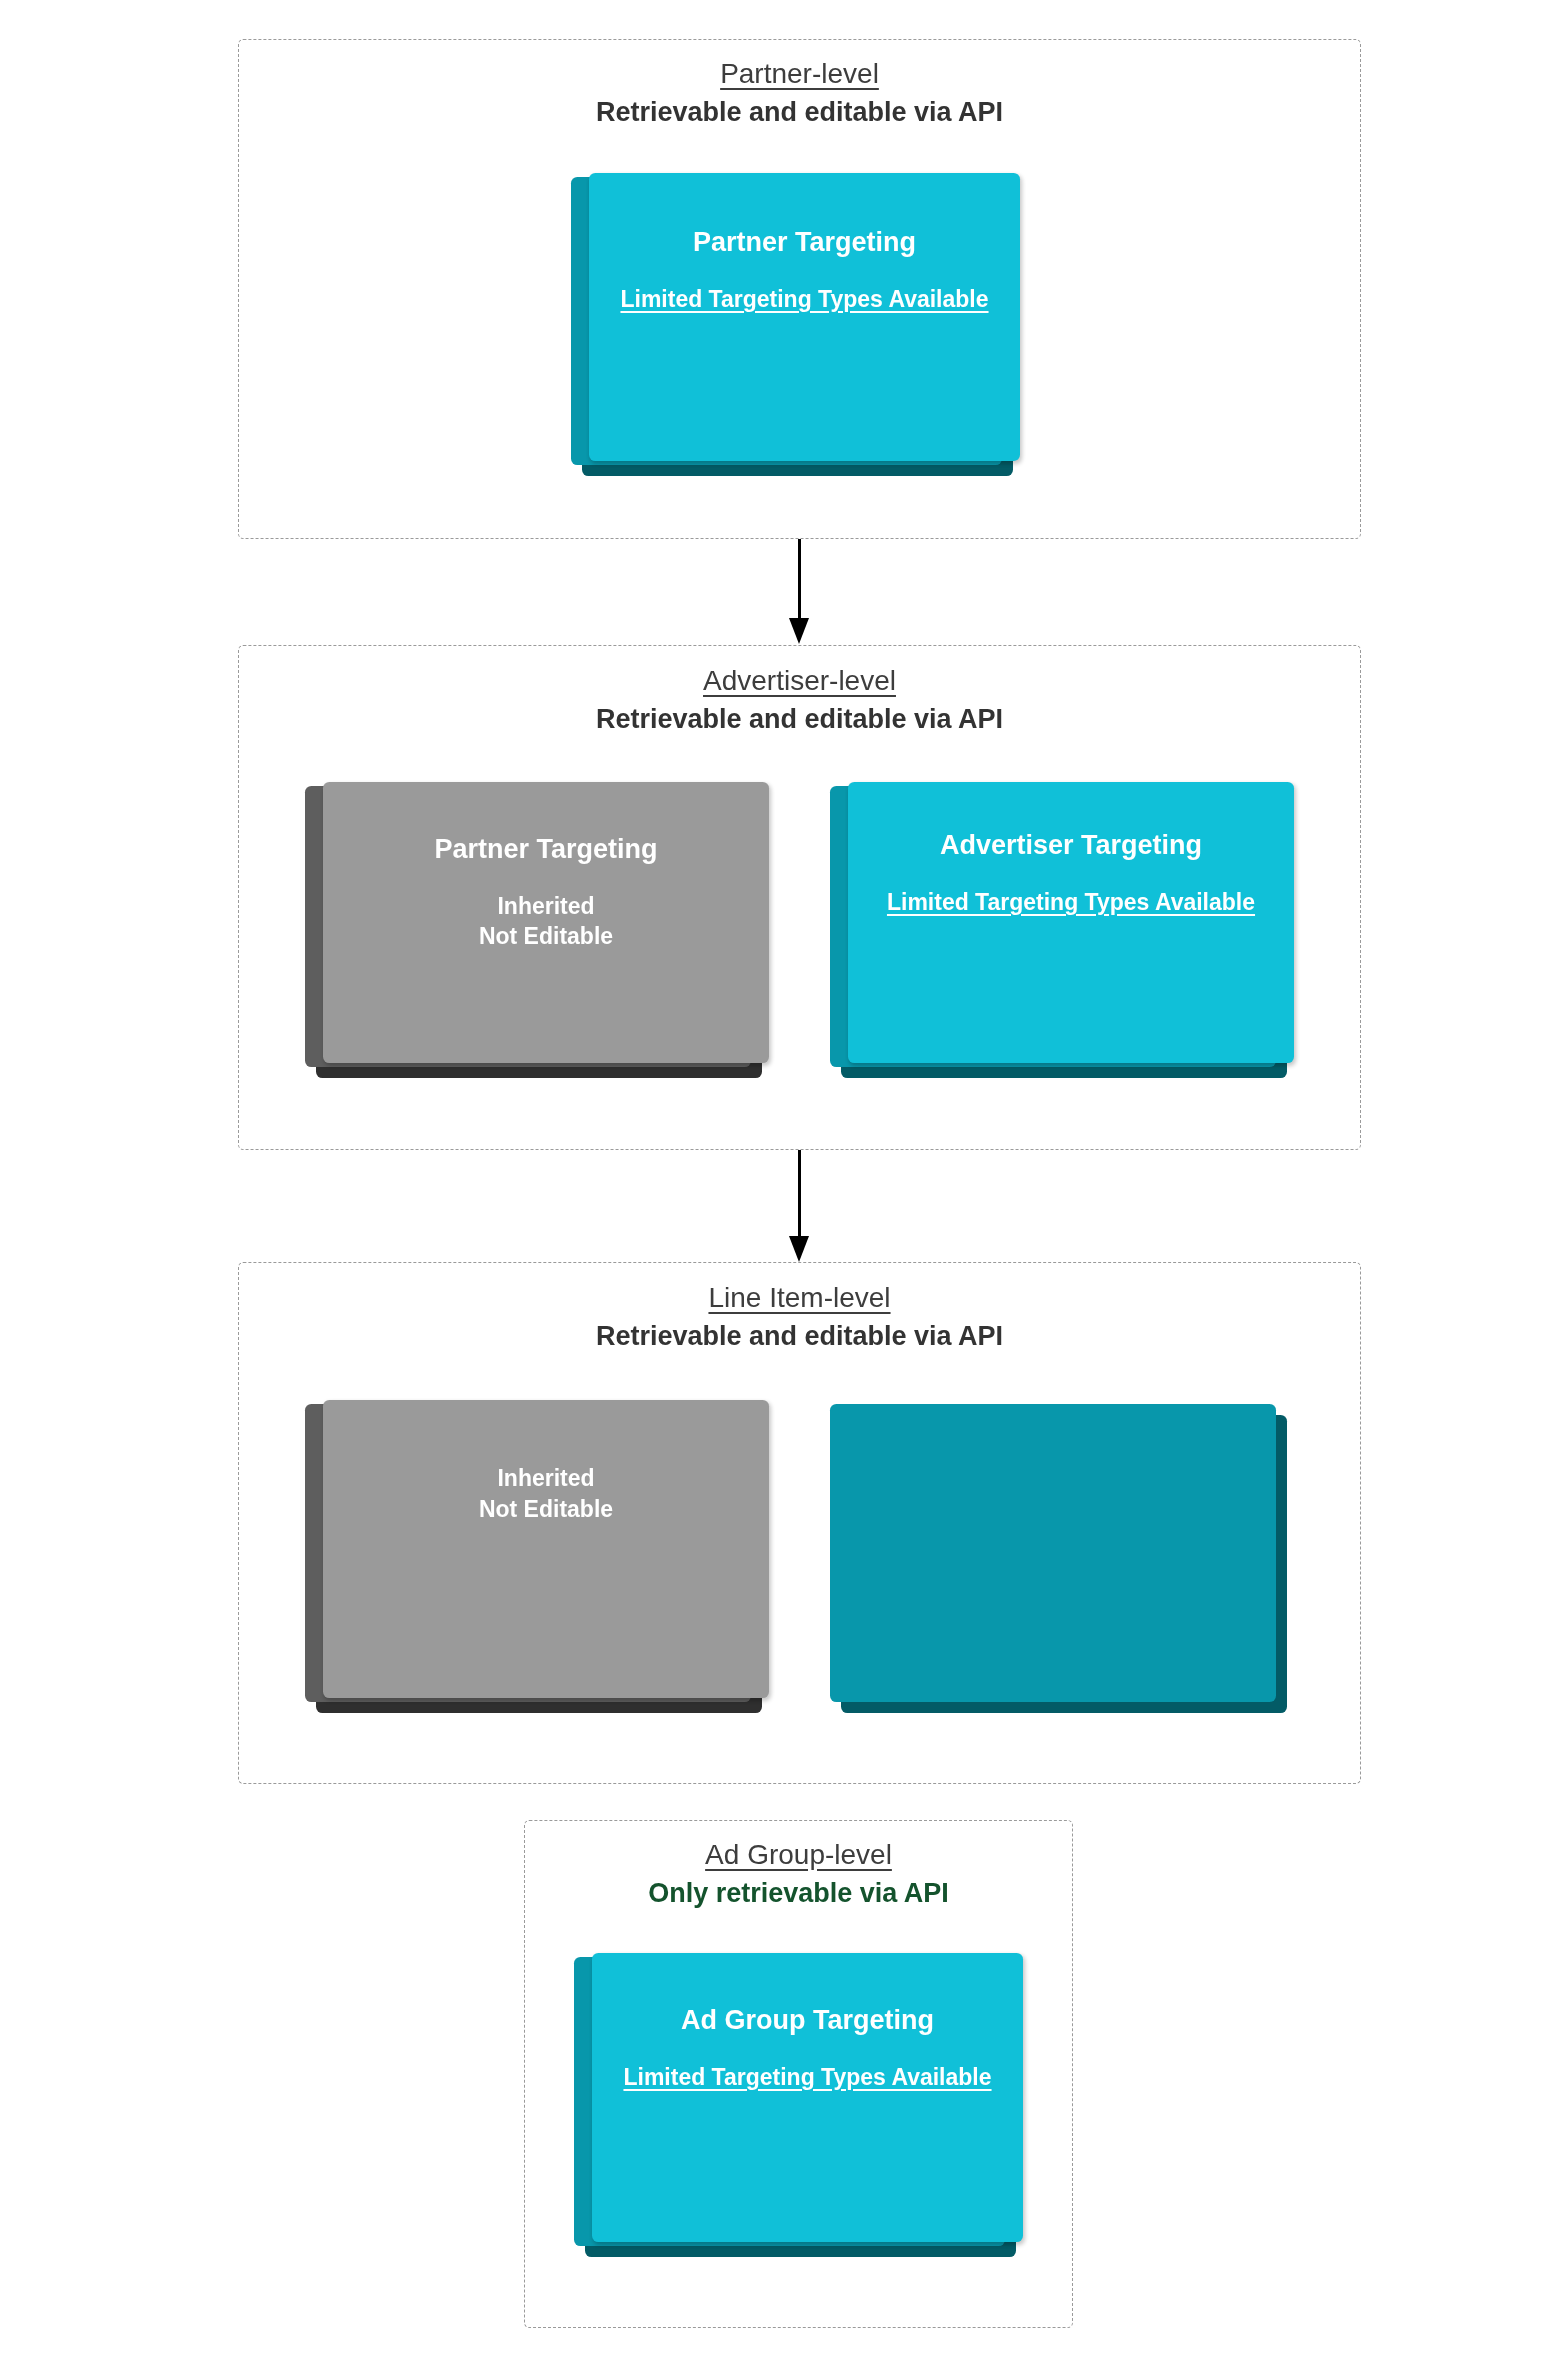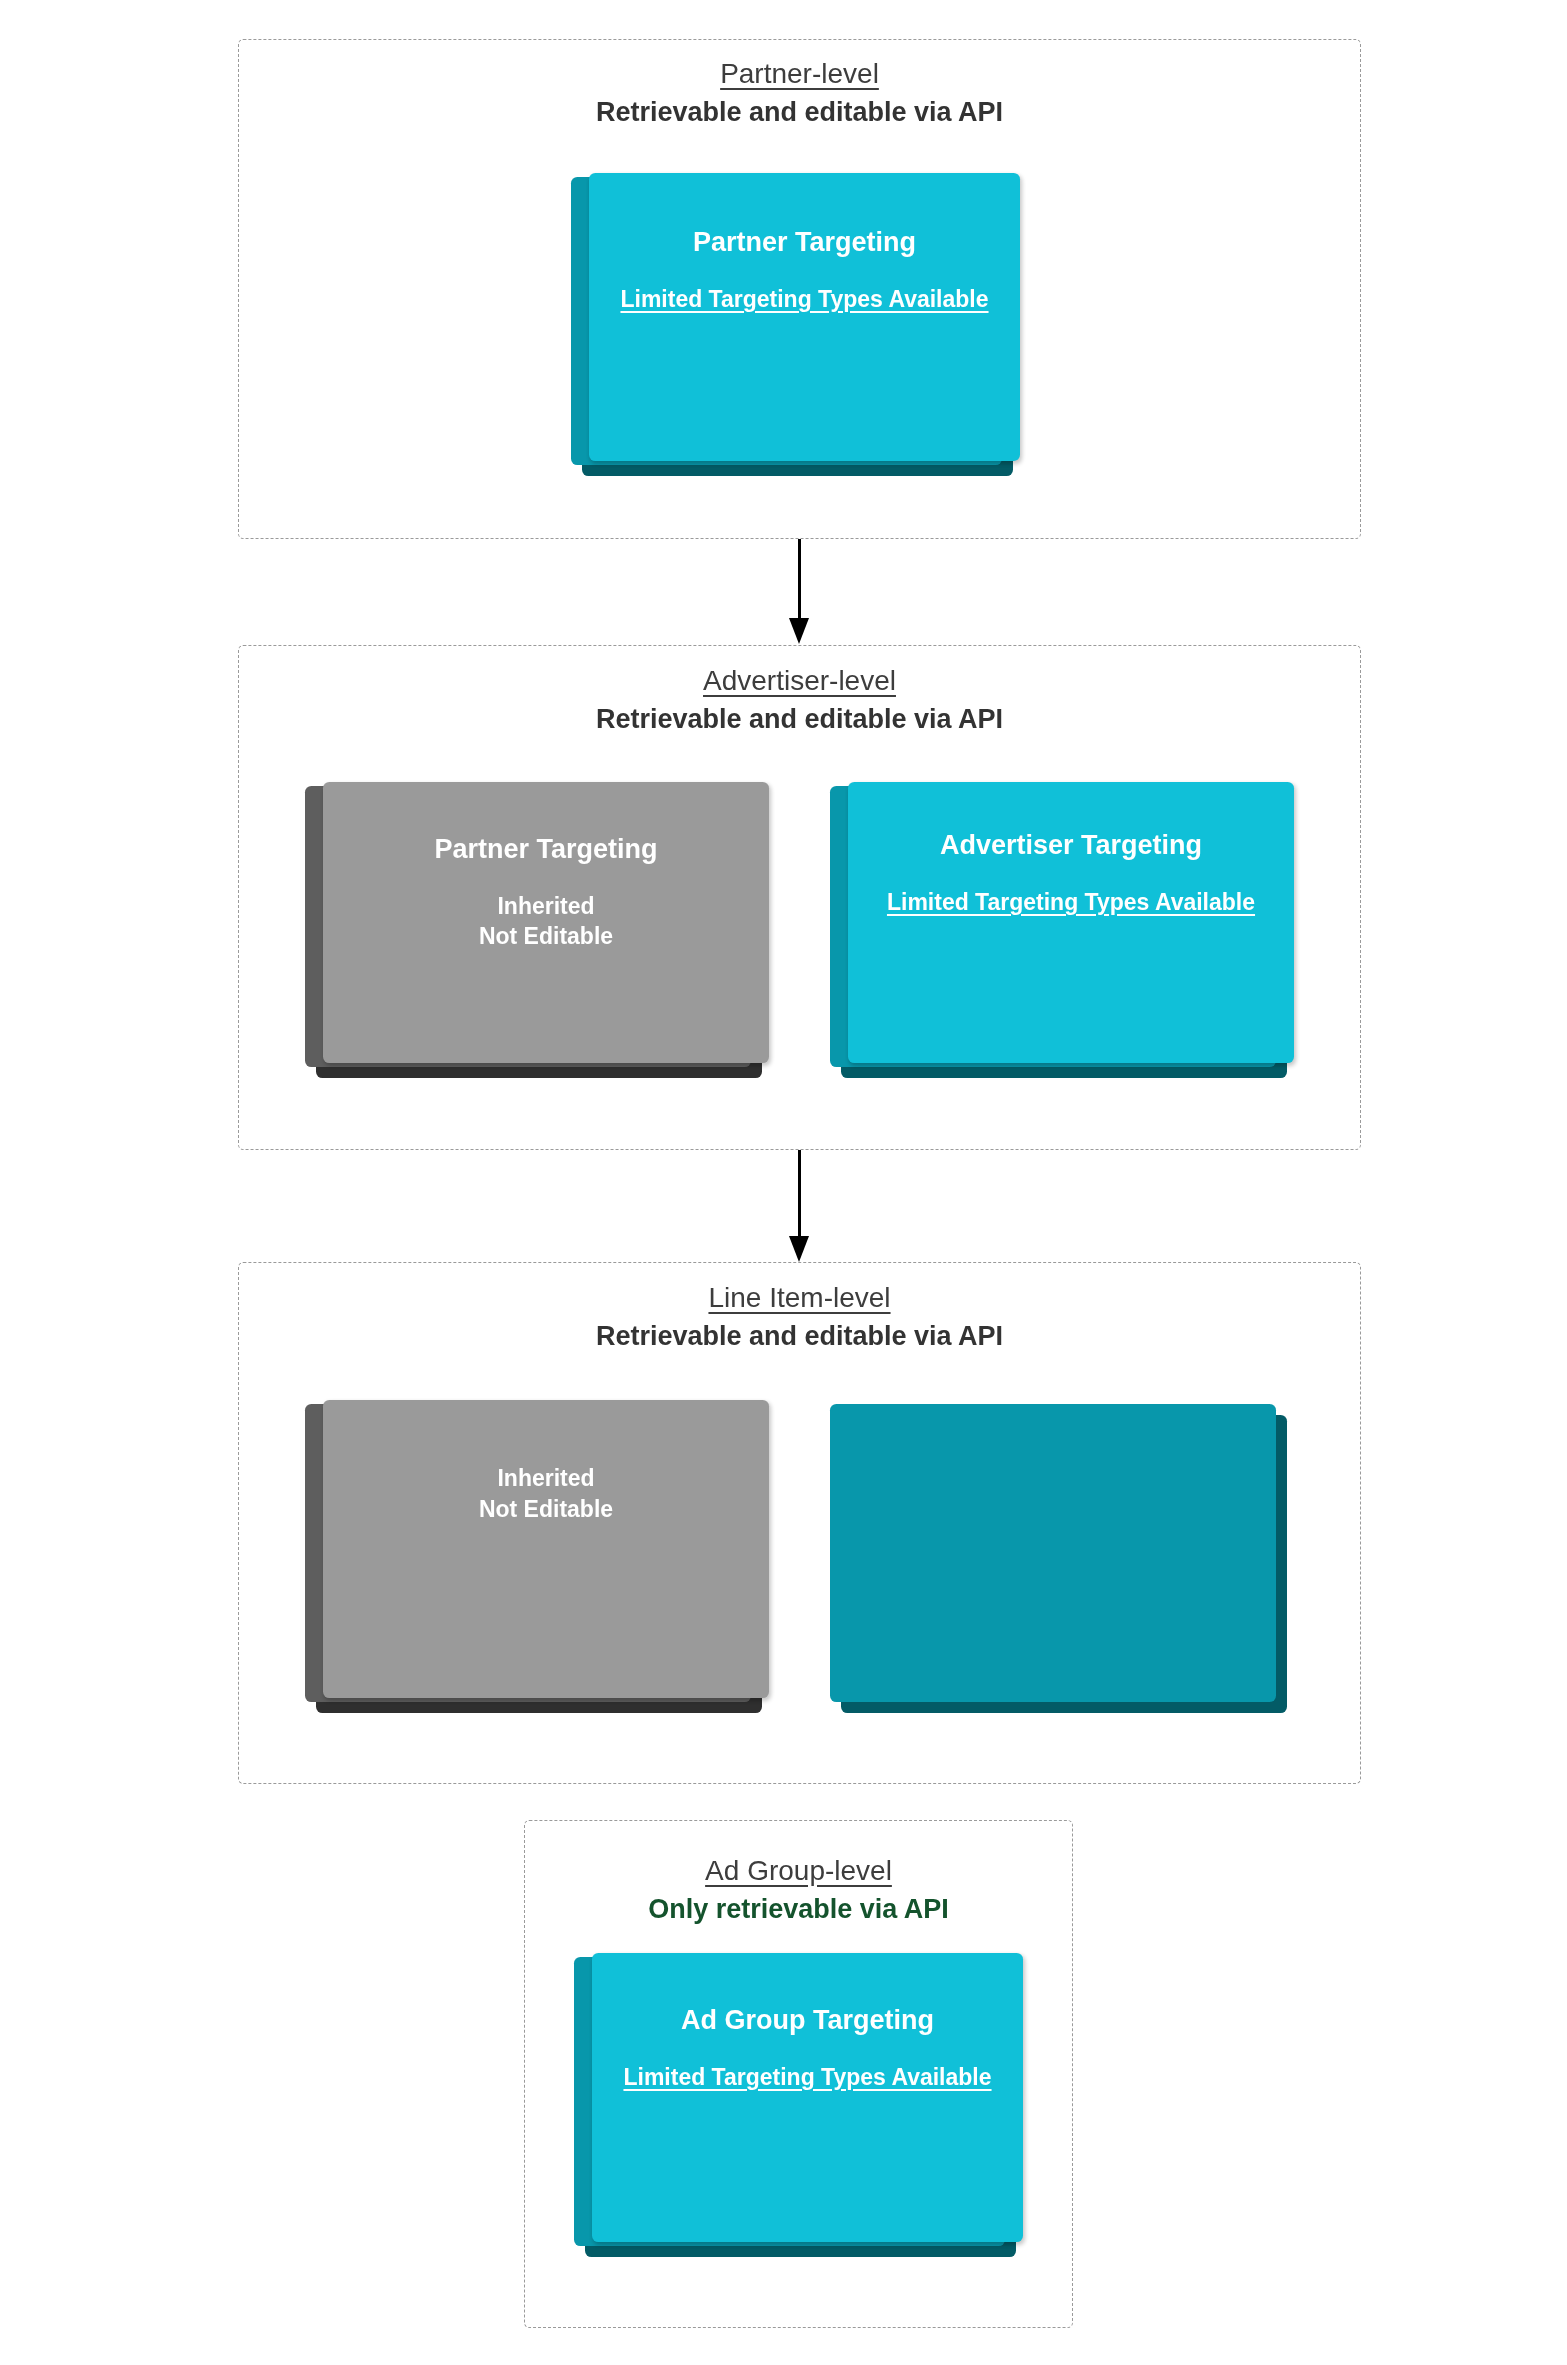--- a/index.html
+++ b/index.html
@@ -204,21 +204,21 @@
   </div>
 
   <div class="card-stack cyan" style="left:579px; top:129px; width:469px; height:321px;">
     <div class="card-layer layer-back" style="width:446px;height:298px;"></div>
     <div class="card-layer layer-mid" style="width:446px;height:298px;"></div>
   </div>
 </div>
 
 <div class="level-box" style="left:524px; top:1820px; width:549px; height:508px;">
 
-  <div class="level-heading" style="top:32px;text-align:center;">
+  <div class="level-heading" style="top:16px;text-align:center;">
     <span class="level-title">Ad Group-level</span>
     <span class="level-sub warn">Only retrievable via API</span>
   </div>
 
   <div class="card-stack cyan" style="left:37px; top:124px; width:451px; height:313px;">
     <div class="card-layer layer-back" style="width:431px;height:289px;"></div>
     <div class="card-layer layer-mid" style="width:431px;height:289px;"></div>
     <div class="card-layer layer-front" style="width:431px;height:289px;">
       <div class="card-text" style="top:50px;">
         <p class="card-title">Ad Group Targeting</p>

